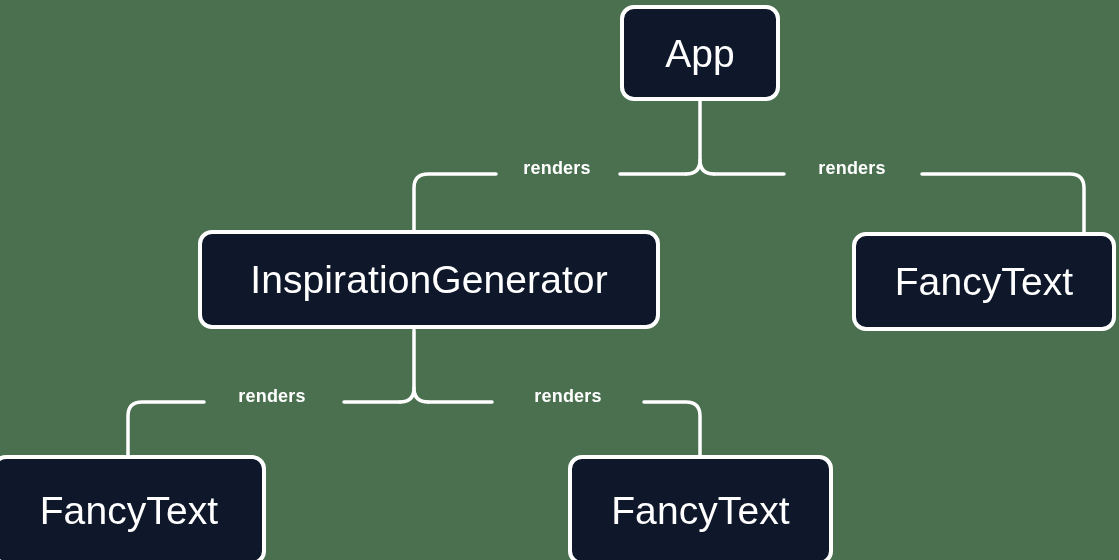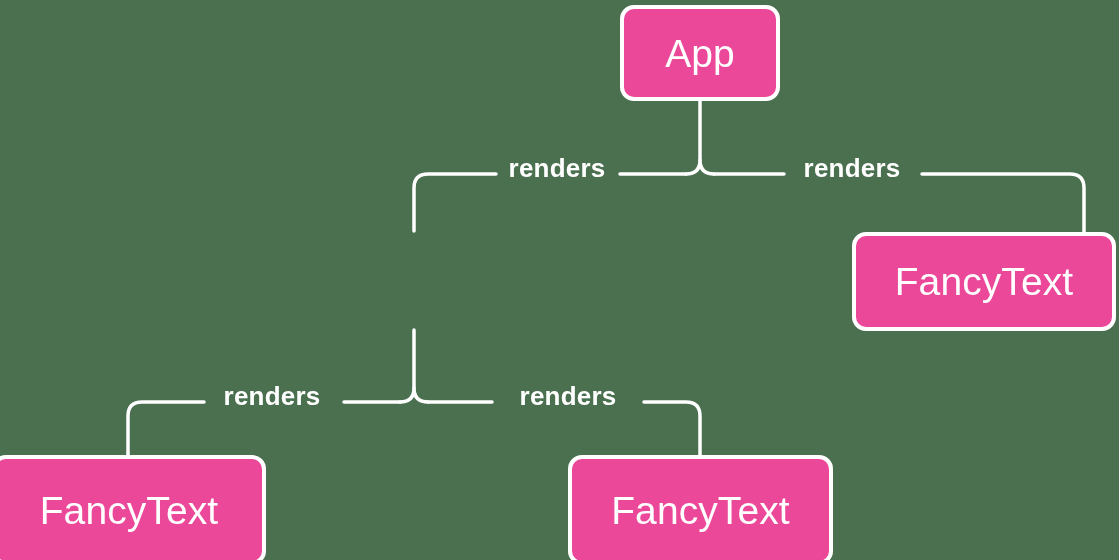--- a/index.html
+++ b/index.html
@@ -24,42 +24,42 @@
     position: absolute;
     left: 0;
     top: 0;
     width: 1119px;
     height: 560px;
     pointer-events: none;
   }
   .node {
     position: absolute;
     box-sizing: border-box;
-    background: #ec4899;
+    background: #0f172a;
     border: 4px solid #ffffff;
     border-radius: 14px;
     display: flex;
     align-items: center;
     justify-content: center;
     color: #ffffff;
     font-size: 39px;
     font-weight: 400;
     letter-spacing: 0.1px;
     line-height: 1;
     white-space: nowrap;
     z-index: 3;
   }
   .node-label {
     display: block;
     padding: 0 6px;
   }
   .edge-label {
     position: absolute;
     color: #ffffff;
-    font-size: 26px;
+    font-size: 18px;
     font-weight: 700;
     line-height: 1;
     white-space: nowrap;
     letter-spacing: 0.2px;
     z-index: 4;
     transform: translate(-50%, -50%);
   }
   
   #node-app            { left: 620px; top: 5px;   width: 160px; height: 96px; }
   #node-inspiration    { left: 198px; top: 230px; width: 462px; height: 99px; }
@@ -96,20 +96,23 @@
     <path d="M 204 402 L 142 402 Q 128 402 128 416 L 128 456"></path>
 
     <path d="M 428 402 L 492 402"></path>
     <path d="M 644 402 L 686 402 Q 700 402 700 416 L 700 456"></path>
   </svg>
 
   <div id="node-app" class="node">
     <span class="node-label">App</span>
   </div>
 
+  <div id="node-inspiration" class="node">
+    <span class="node-label">InspirationGenerator</span>
+  </div>
 
   <div id="node-fancytext-right" class="node">
     <span class="node-label">FancyText</span>
   </div>
 
   <div id="node-fancytext-left" class="node">
     <span class="node-label">FancyText</span>
   </div>
 
   <div id="node-copyright" class="node">

